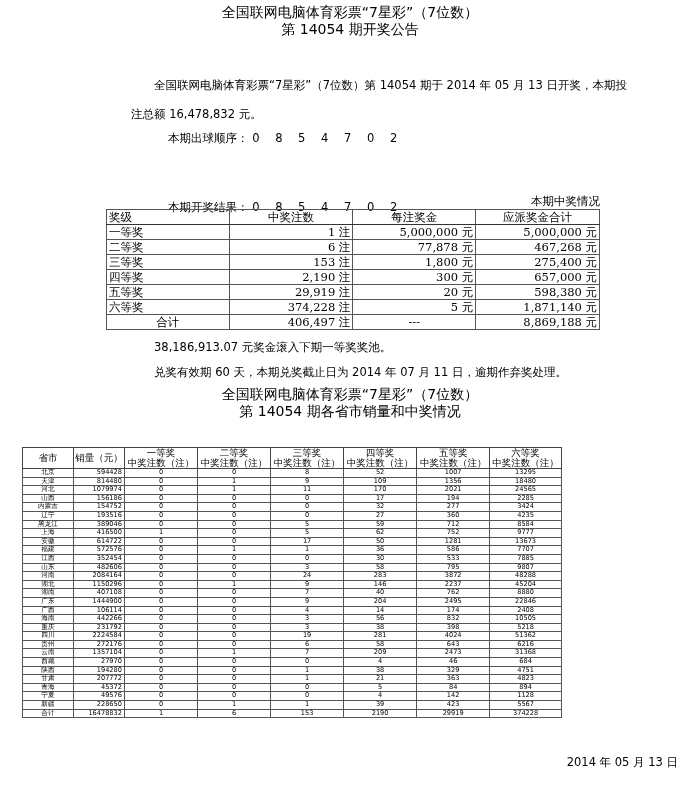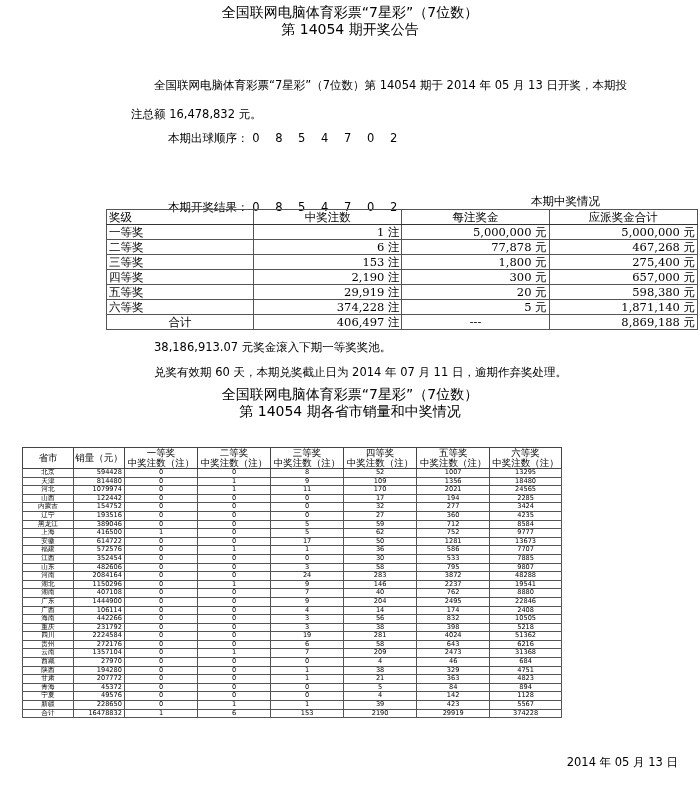--- a/index.html
+++ b/index.html
@@ -4,21 +4,21 @@
 <style>
   html, body { margin:0; padding:0; background:#ffffff; }
   body { width:700px; height:800px; position:relative; overflow:hidden;
          font-family: "DejaVu Sans", "Liberation Sans", sans-serif; color:#000; }
   .abs { position:absolute; }
   .title { left:0; width:700px; text-align:center; font-size:14px; line-height:17px; }
   .para { font-size:11.5px; line-height:14px; white-space:nowrap; }
   .draw { letter-spacing:6px; }
 
   
-  table.prize { position:absolute; left:106px; top:209px; width:592px;
+  table.prize { position:absolute; left:106px; top:209px; width:494px;
                 border-collapse:collapse; font-family:"DejaVu Serif","Liberation Serif",serif;
                 font-size:11.5px; }
   table.prize th, table.prize td { border:1px solid #555; height:14px; line-height:13px;
                 padding:0 2px; white-space:nowrap; }
   table.prize th { font-weight:normal; text-align:center; border-bottom:1.5px solid #333; }
   table.prize td.lvl { text-align:left; }
   table.prize td.num { text-align:right; }
   table.prize td.ctr { text-align:center; }
   table.prize tr.total td.lvl { text-align:center; }
 
@@ -192,21 +192,21 @@
         <td class="sales">1079974</td>
         <td>0</td>
         <td>1</td>
         <td>11</td>
         <td>170</td>
         <td>2021</td>
         <td>24565</td>
       </tr>
       <tr class="row">
         <td>山西</td>
-        <td class="sales">122442</td>
+        <td class="sales">156186</td>
         <td>0</td>
         <td>0</td>
         <td>0</td>
         <td>17</td>
         <td>194</td>
         <td>2285</td>
       </tr>
       <tr class="row">
         <td>内蒙古</td>
         <td class="sales">154752</td>
@@ -298,21 +298,21 @@
         <td>48288</td>
       </tr>
       <tr class="row">
         <td>湖北</td>
         <td class="sales">1150296</td>
         <td>0</td>
         <td>1</td>
         <td>9</td>
         <td>146</td>
         <td>2237</td>
-        <td>19541</td>
+        <td>45204</td>
       </tr>
       <tr class="row">
         <td>湖南</td>
         <td class="sales">407108</td>
         <td>0</td>
         <td>0</td>
         <td>7</td>
         <td>40</td>
         <td>762</td>
         <td>8880</td>

